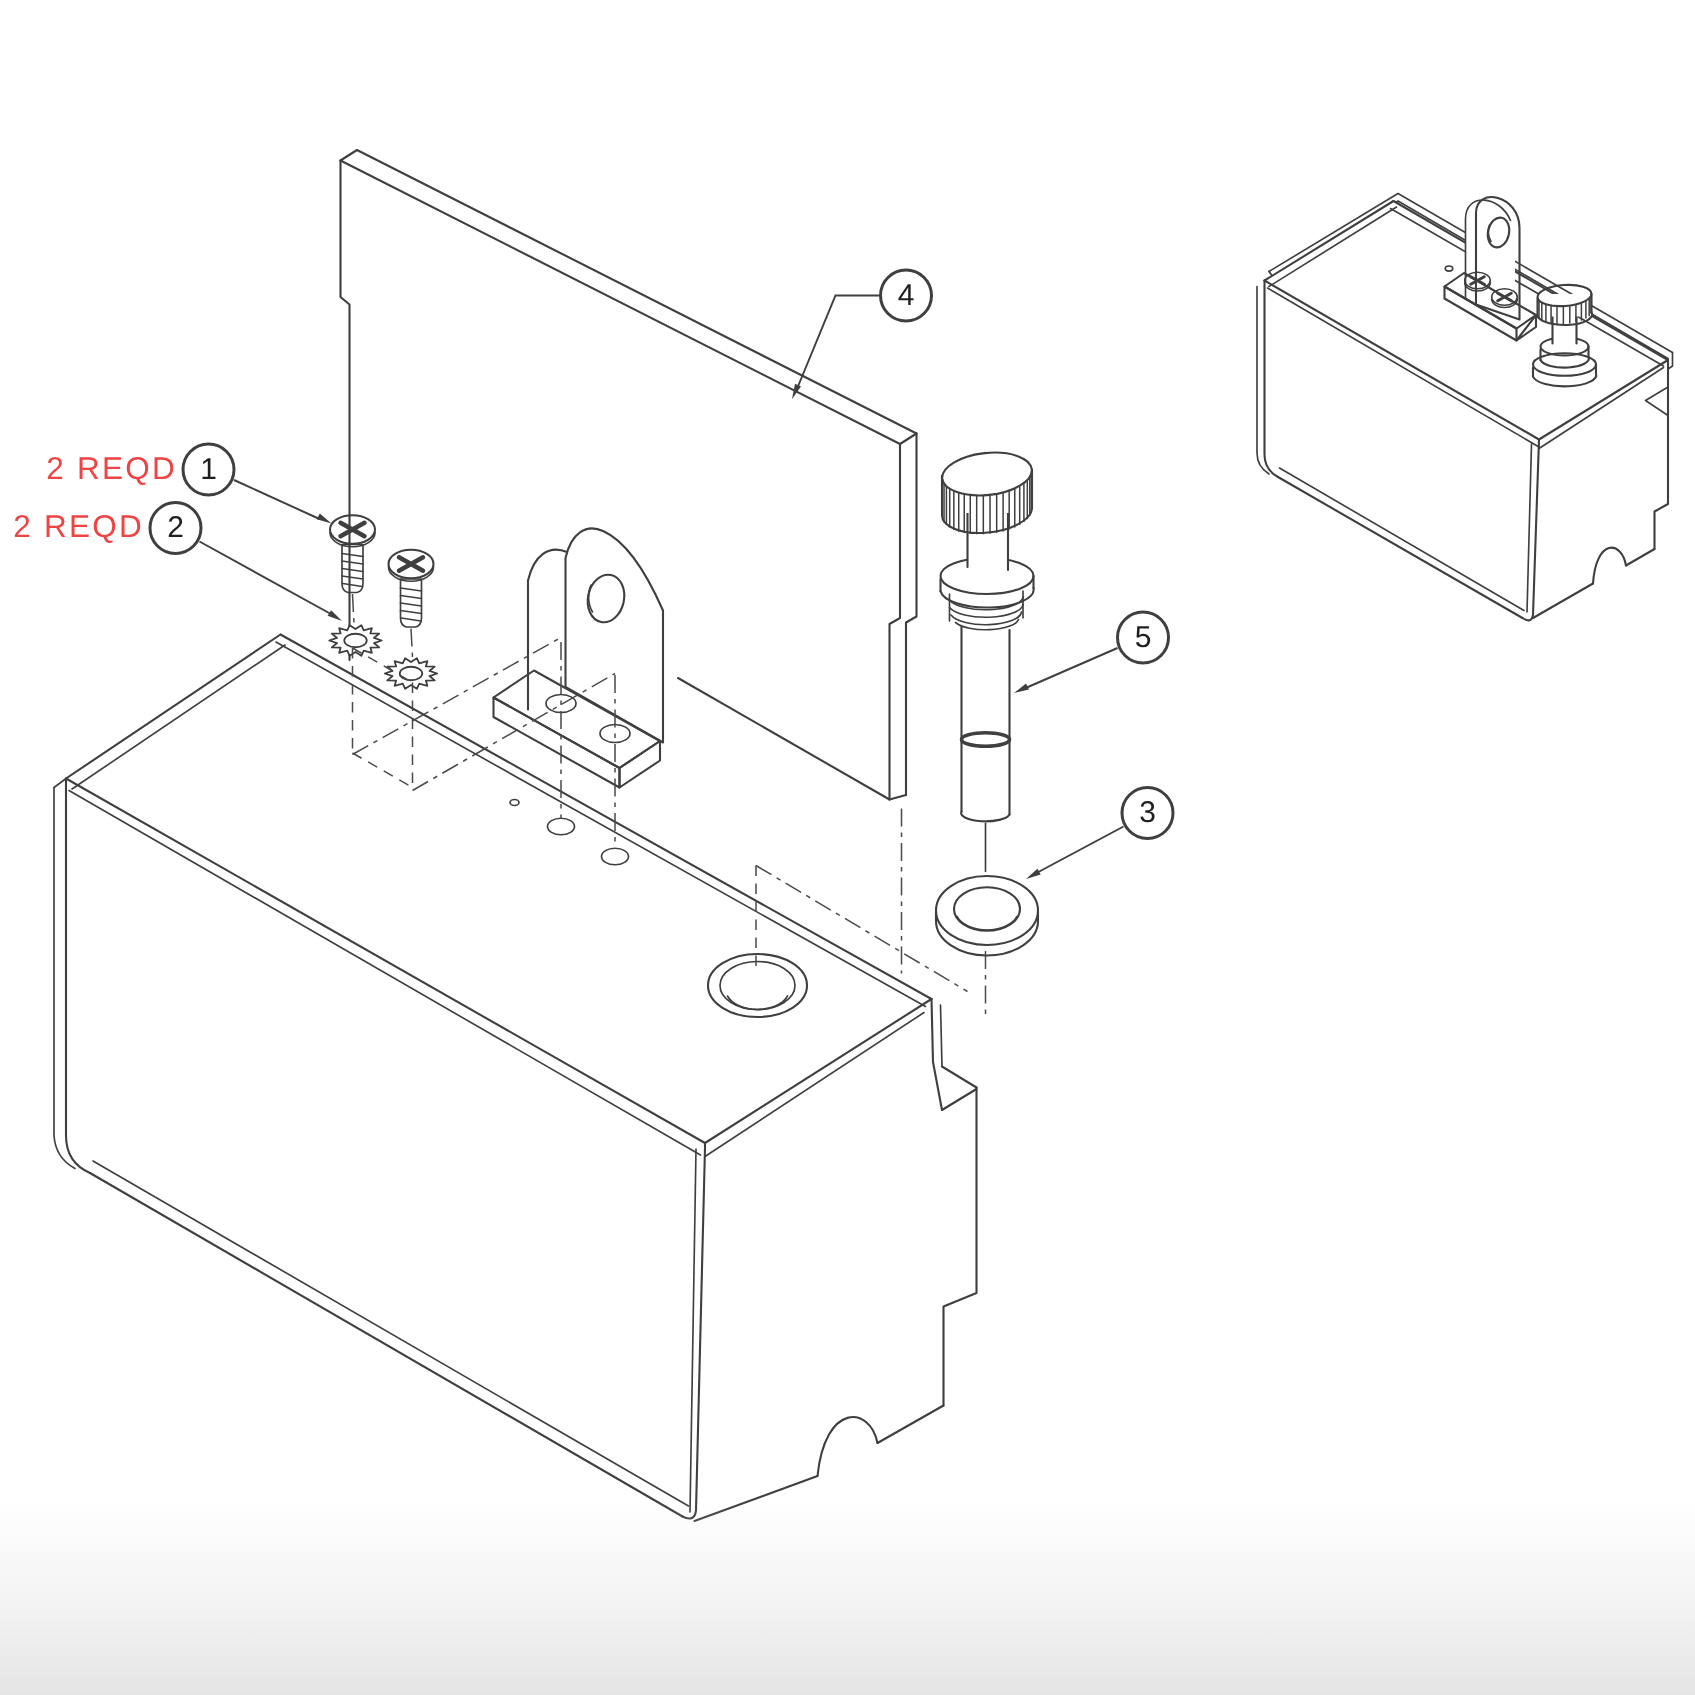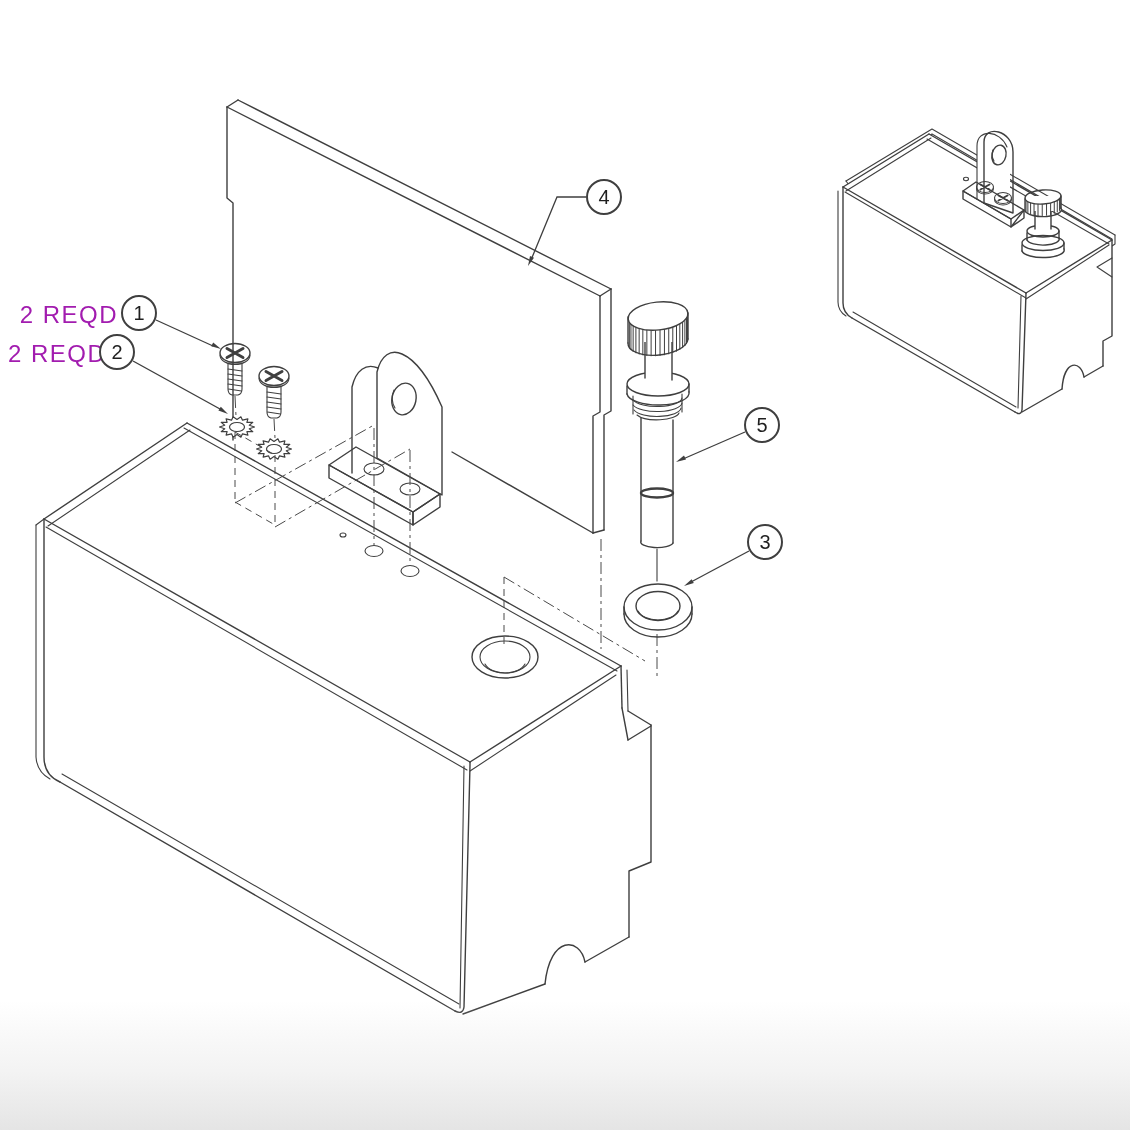--- a/index.html
+++ b/index.html
@@ -4,21 +4,21 @@
 <style>
   html,body{margin:0;padding:0;background:#fff;}
   .canvas{position:relative;width:1130px;height:1130px;background:#ffffff;overflow:hidden;
           font-family:"Liberation Sans", sans-serif;}
   svg{position:absolute;left:0;top:0;}
   .vignette{position:absolute;left:0;right:0;bottom:0;height:130px;pointer-events:none;
             background:linear-gradient(to bottom, rgba(232,232,232,0) 0%, rgba(228,228,228,.45) 55%, rgba(222,222,222,.8) 100%);}
   .balloon{position:absolute;width:36px;height:36px;border:2px solid #3f3f3f;border-radius:50%;
            background:#fff;display:flex;align-items:center;justify-content:center;
            font-size:20px;color:#1f1f1f;box-sizing:border-box;}
-  .qty{position:absolute;font-size:24px;letter-spacing:1.5px;color:#a21caf;white-space:nowrap;text-align:right;}
+  .qty{position:absolute;font-size:21px;letter-spacing:1.5px;color:#ef4444;white-space:nowrap;text-align:right;}
   
   .ln{stroke:#3f3f3f;stroke-width:1.4;fill:none;stroke-linecap:round;stroke-linejoin:round;}
   .ln2{stroke:#3f3f3f;stroke-width:1.1;fill:none;stroke-linecap:round;stroke-linejoin:round;}
   .fillw{fill:#ffffff;stroke:none;}
   .dash{stroke:#4a4a4a;stroke-width:1;fill:none;stroke-dasharray:7 5;}
   .cdash{stroke:#4a4a4a;stroke-width:1;fill:none;stroke-dasharray:12 4 3 4;}
   .leader{stroke:#3f3f3f;stroke-width:1.3;fill:none;}
   .arrow{fill:#3f3f3f;stroke:none;}
 </style>
 </head>

